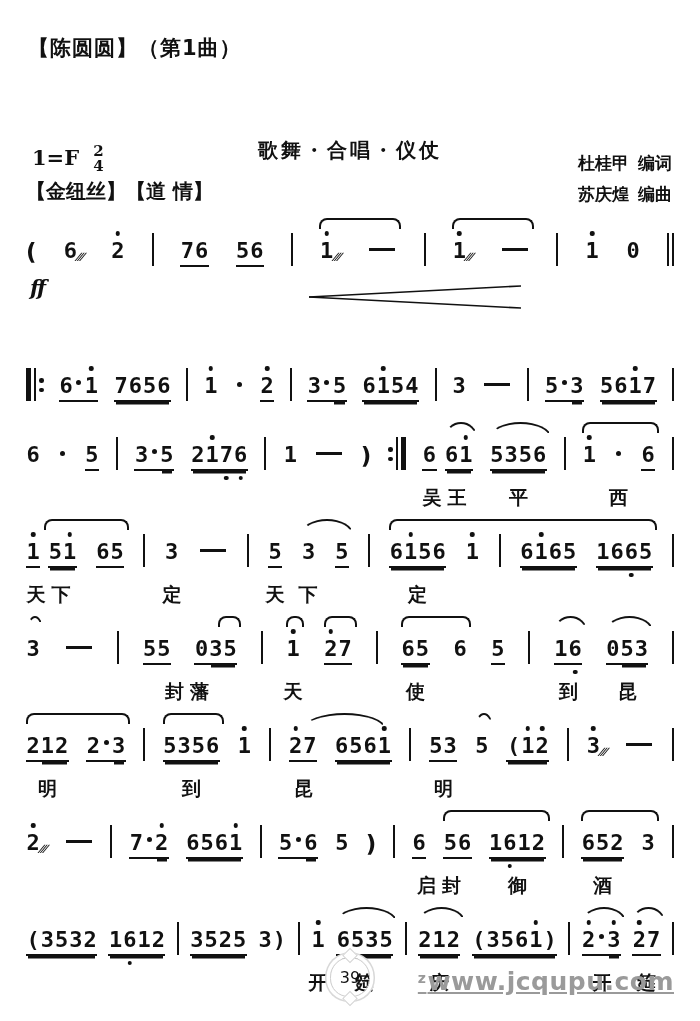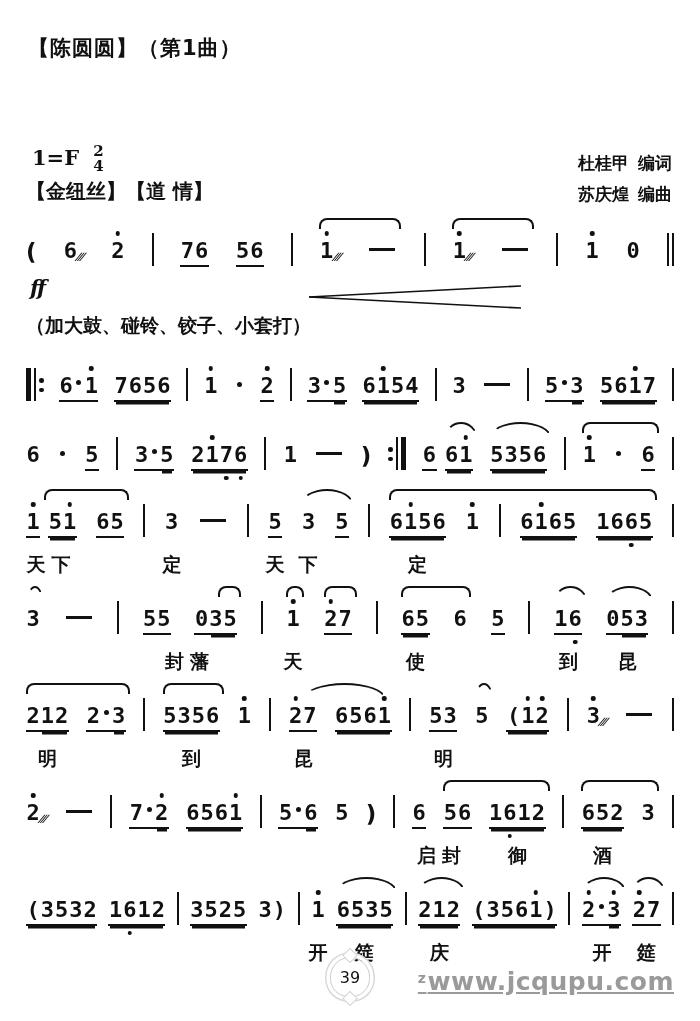--- a/index.html
+++ b/index.html
@@ -79,20 +79,21 @@
       font-weight:600;letter-spacing:.5px;text-decoration:underline;}
   .wm .z{font-size:14px;vertical-align:7px;margin-right:1px;font-weight:700;}
 </style>
 </head>
 <body>
 
 <main class="sheet">
 
   <header class="header">
     <div class="series">【陈圆圆】（第1曲）</div>
+    <div class="subtitle">歌舞・合唱・仪仗</div>
     <div class="keysig">
       <span>1=F</span>
       <span class="meter">
         <span>2</span>
         <span>4</span>
       </span>
     </div>
     <div class="tunes">【金纽丝】【道  情】</div>
     <div class="authors">
       <div>
@@ -128,21 +129,20 @@
           </span>
           <div class="arc arc-sq" style="left: 293px; width: 78px;"></div>
           <div class="arc arc-sq" style="left: 426px; width: 78px;"></div>
         </div>
         <div class="l1-extras">
           <span class="ff-dyn">ff</span>
           <span class="hairpin"><svg width="218" height="28" viewBox="0 0 218 28">
               <line x1="215" y1="3" x2="3" y2="14" stroke="#111" stroke-width="1.6"></line>
               <line x1="3" y1="14" x2="215" y2="25" stroke="#111" stroke-width="1.6"></line>
             </svg></span>
-          <span class="perc">（加大鼓、碰铃、铰子、小套打）</span>
         </div>
         <div class="lyrics-row"></div>
       </div>
       <div class="line-block nolyr">
         <div class="notes-row">
           <span class="bargrp">
             <span class="bar thick"></span>
             <span class="bar"></span>
             <span class="rdots">
               <span class="rdot"></span>
@@ -192,20 +192,25 @@
           <span class="grp"><span class="seg u2"><span class="c">5</span><span class="c">3</span><span class="c">5</span><span class="c">6</span></span></span>
           <span class="bar"></span>
           <span class="grp"><span class="seg"><span class="c">1<span class="da"></span></span></span></span>
           <span class="grp"><span class="seg"><span class="dotc"></span></span></span>
           <span class="grp"><span class="seg u1"><span class="c">6</span></span></span>
           <span class="bar"></span>
           <div class="arc arc-rd" style="left: 418.95px; width: 28.05px;"></div>
           <div class="arc arc-rd" style="left: 464px; width: 57px;"></div>
           <div class="arc arc-sq" style="left: 556px; width: 73px;"></div>
         </div>
+        <div class="lyrics-row">
+          <span class="lyric" style="letter-spacing: 6px; left: 421.5px;">吴王</span>
+          <span class="lyric" style="left: 492.5px;">平</span>
+          <span class="lyric" style="left: 592.5px;">西</span>
+        </div>
       </div>
       <div class="line-block">
         <div class="notes-row">
           <span class="grp"><span class="seg u1"><span class="c">1<span class="da"></span></span></span><span class="seg u2 sp"><span class="c">5</span><span class="c">1<span class="da"></span></span></span></span>
           <span class="grp"><span class="seg u1"><span class="c">6</span><span class="c">5</span></span></span>
           <span class="bar"></span>
           <span class="grp"><span class="seg"><span class="c">3</span></span></span>
           <span class="grp"><span class="seg"><span class="dashc"></span></span></span>
           <span class="bar"></span>
           <span class="grp"><span class="seg u1"><span class="c">5</span></span></span>

